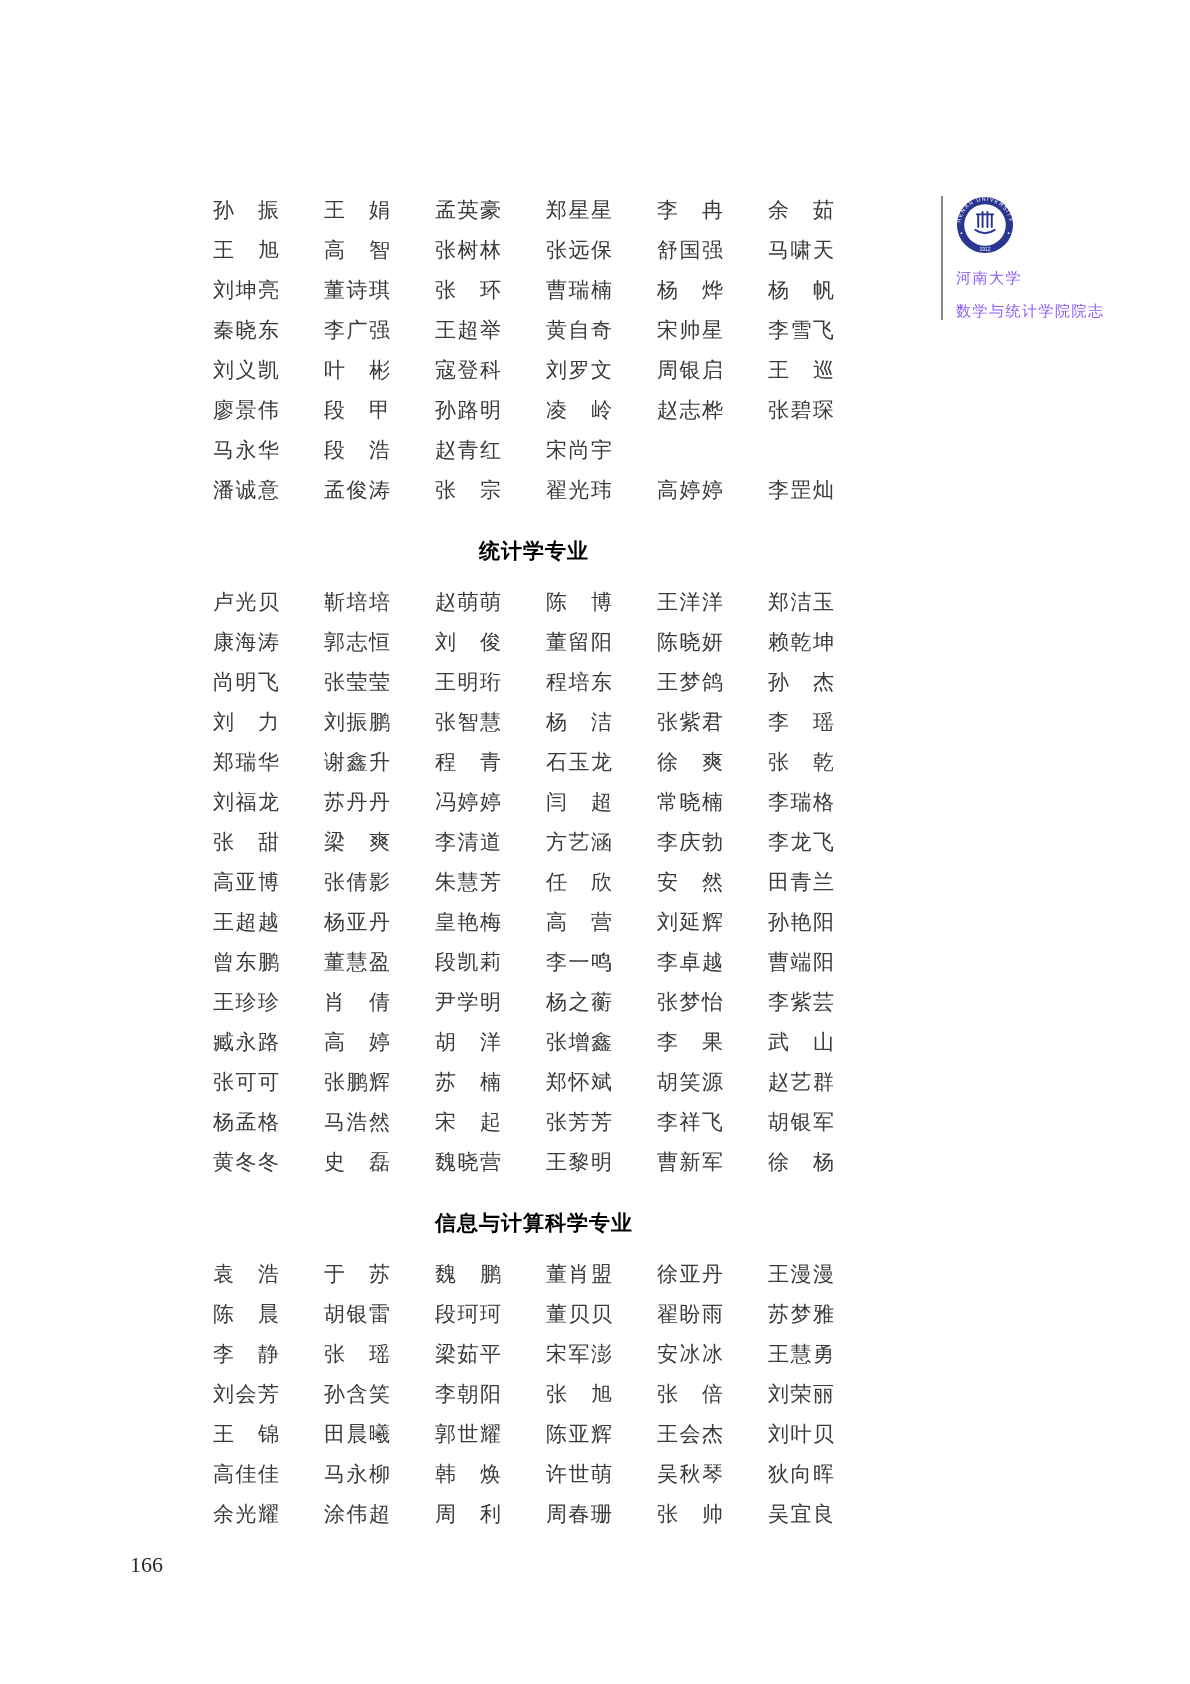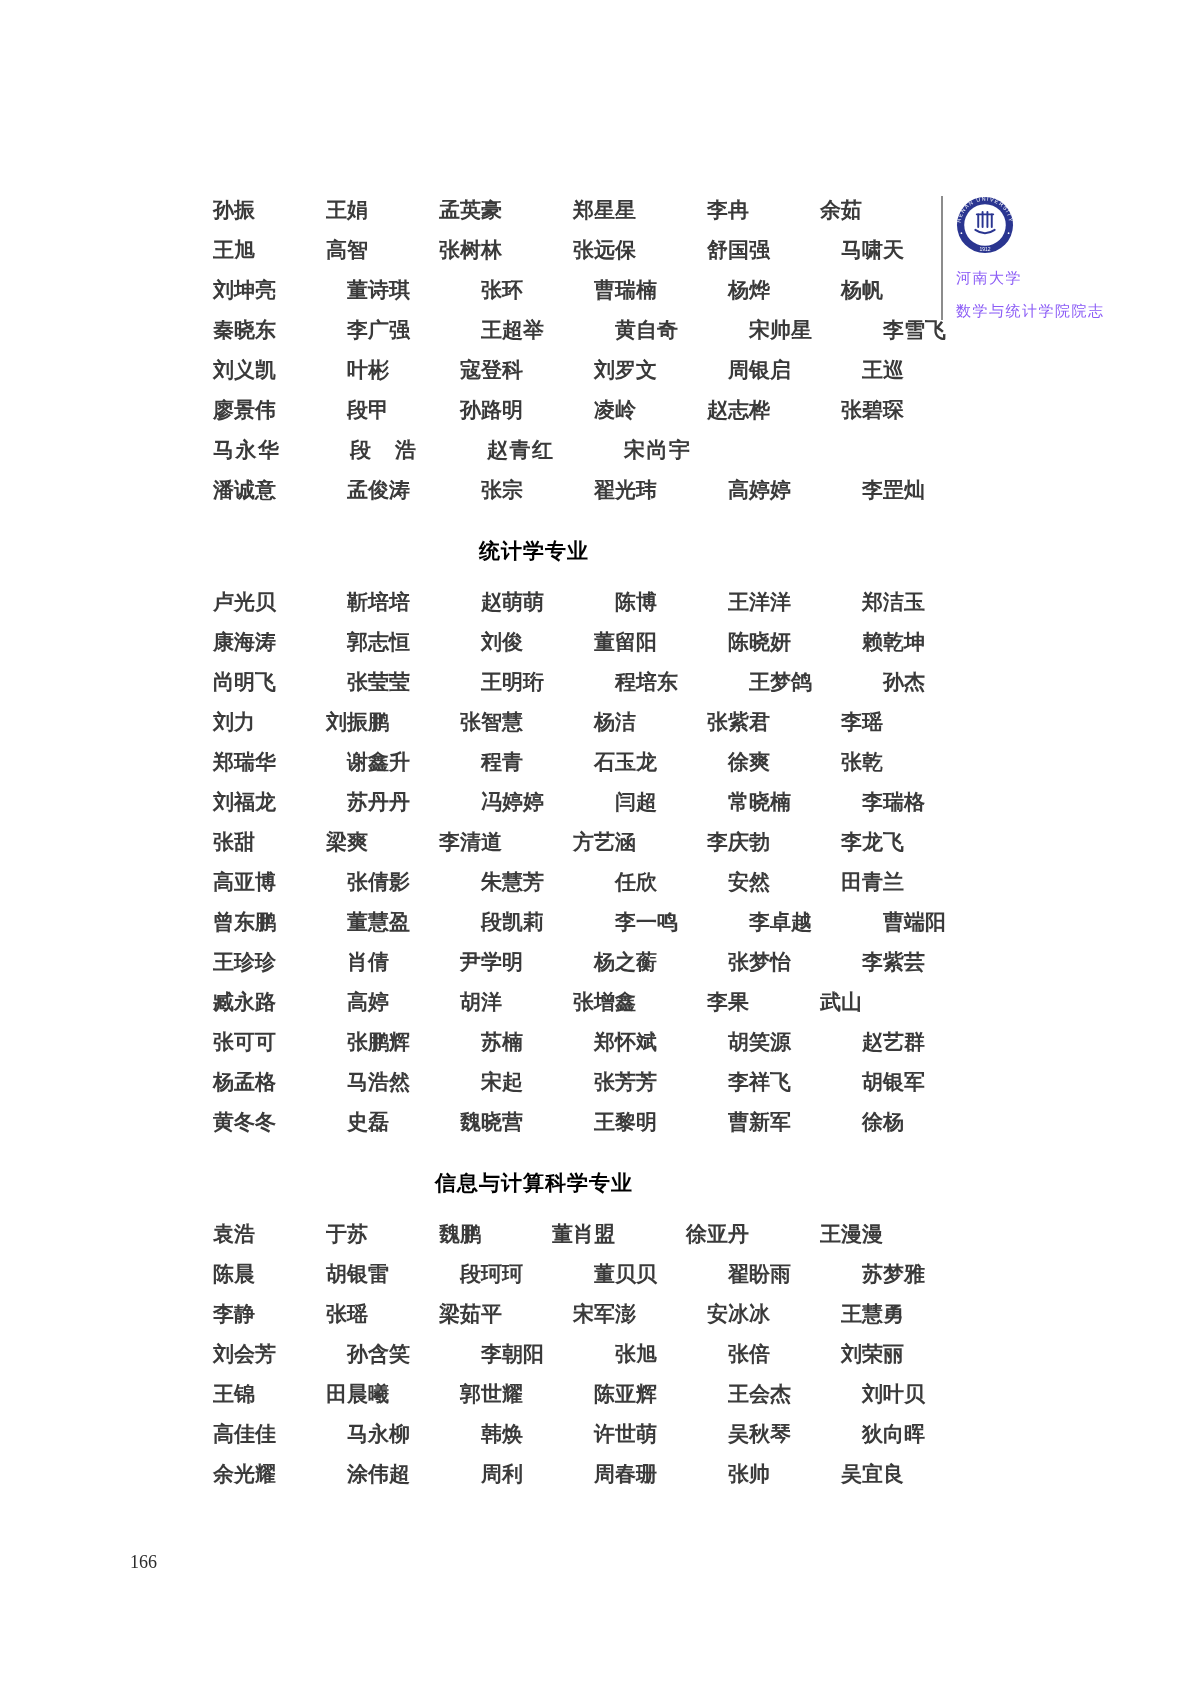--- a/index.html
+++ b/index.html
@@ -11,24 +11,23 @@
     color: #363636;
     overflow: hidden;
   }
   .content {
     position: absolute;
     left: 213px; top: 190px;
     width: 642px;
   }
   .name-row {
     display: flex;
-    gap: 71px;
+    gap: 45px;
     height: 40px;
     align-items: center;
-    font-weight: bold;
   }
   .name-cell {
     width: 66px;
     font-size: 21px;
     line-height: 1;
     text-align: justify;
     text-align-last: justify;
     white-space: nowrap;
     color: #3a3a3a;
   }
@@ -40,21 +39,21 @@
     justify-content: center;
     font-family: "Liberation Sans", sans-serif;
     font-weight: 600;
     font-size: 21px;
     letter-spacing: 1px;
     color: #000000;
   }
   .page-number {
     position: absolute;
     left: 130px; top: 1552px;
-    font-size: 18px;
+    font-size: 22px;
     color: #2b2b2b;
   }
   .sidebar {
     position: absolute;
     left: 941px; top: 196px;
     border-left: 2px solid #8c8c8c;
     padding-left: 13px;
     width: 160px;
   }
   .seal { width: 58px; height: 58px; display: block; }
@@ -197,20 +196,28 @@
           <div class="name-cell">李庆勃</div>
           <div class="name-cell">李龙飞</div>
         </div>
         <div class="name-row">
           <div class="name-cell">高亚博</div>
           <div class="name-cell">张倩影</div>
           <div class="name-cell">朱慧芳</div>
           <div class="name-cell">任欣</div>
           <div class="name-cell">安然</div>
           <div class="name-cell">田青兰</div>
+        </div>
+        <div class="name-row">
+          <div class="name-cell">王超越</div>
+          <div class="name-cell">杨亚丹</div>
+          <div class="name-cell">皇艳梅</div>
+          <div class="name-cell">高营</div>
+          <div class="name-cell">刘延辉</div>
+          <div class="name-cell">孙艳阳</div>
         </div>
         <div class="name-row">
           <div class="name-cell">曾东鹏</div>
           <div class="name-cell">董慧盈</div>
           <div class="name-cell">段凯莉</div>
           <div class="name-cell">李一鸣</div>
           <div class="name-cell">李卓越</div>
           <div class="name-cell">曹端阳</div>
         </div>
         <div class="name-row">

